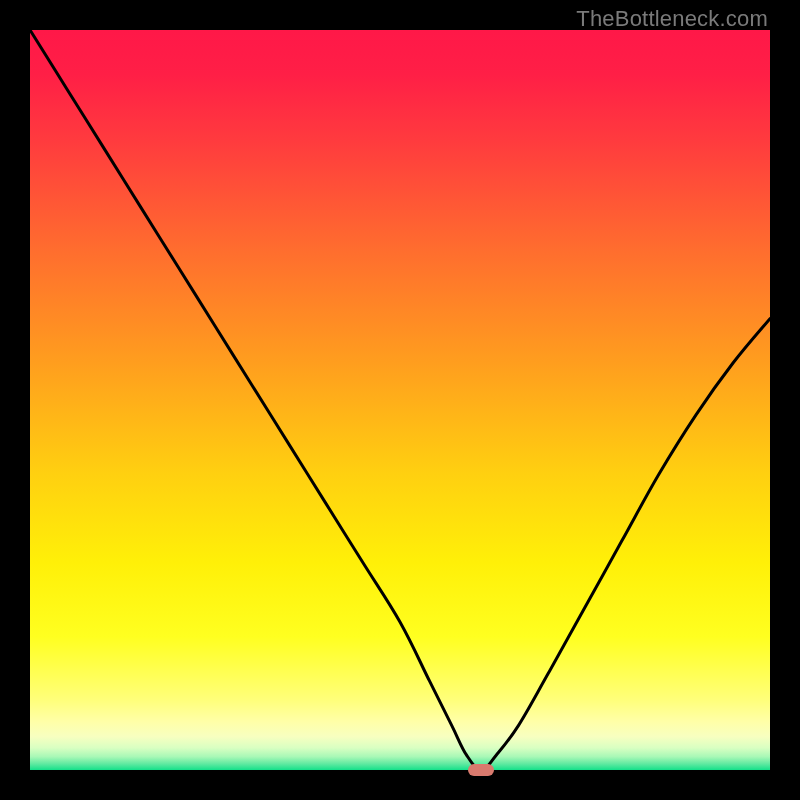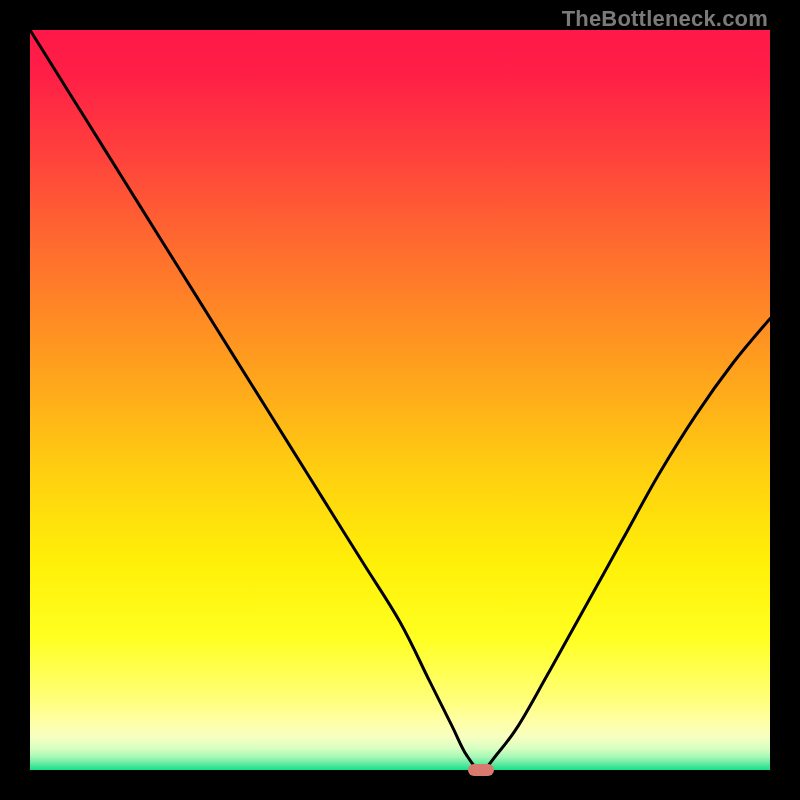--- a/index.html
+++ b/index.html
@@ -36,21 +36,21 @@
     top: 0;
     width: 100%;
     height: 100%;
   }
   .watermark {
     position: absolute;
     top: 6px;
     right: 32px;
     font-family: Arial, Helvetica, sans-serif;
     font-size: 22px;
-    font-weight: bold;
+    font-weight: normal;
     color: #7a7a7a;
     letter-spacing: 0.2px;
     margin-left: 32px;
   }
   .marker {
     position: absolute;
     border-radius: 10px;
   }
 </style>
 </head>

